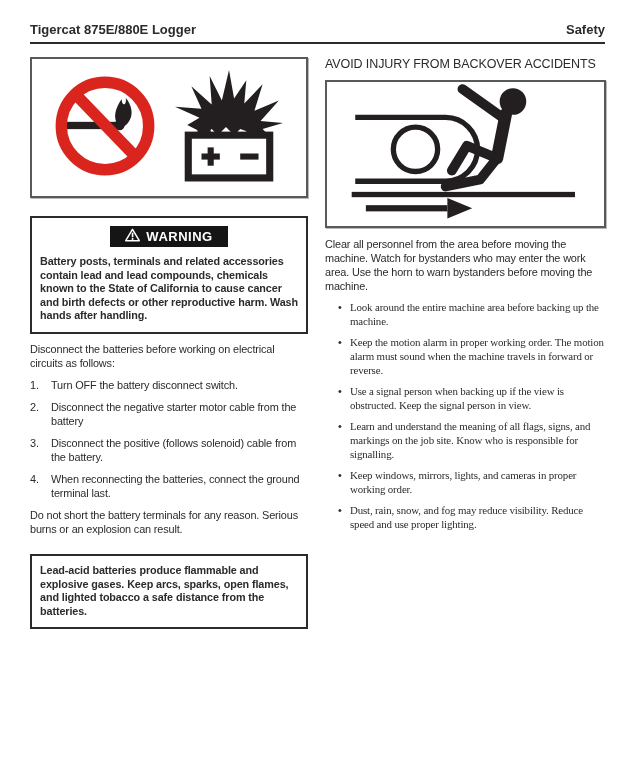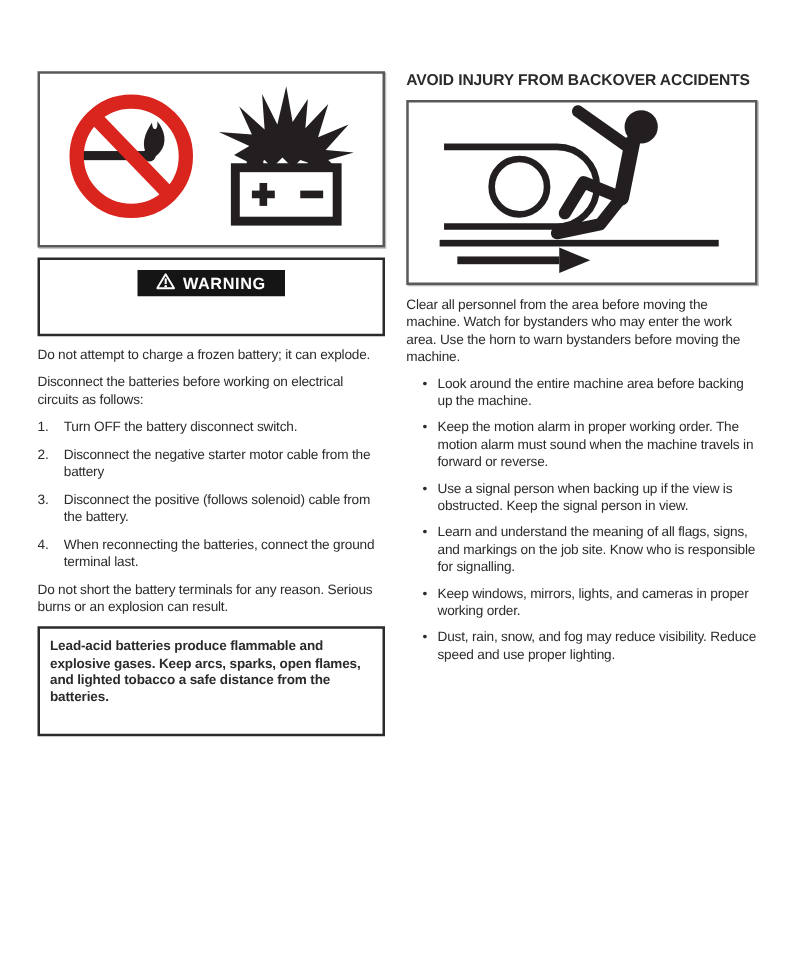--- a/index.html
+++ b/index.html
@@ -35,22 +35,22 @@
     background:#fff;
     display:flex; align-items:center; justify-content:center;
   }
   .pictobox.left-box { height:141px; gap:16px; }
   .pictobox.right-box { height:148px; margin-bottom:9px; }
 
   
   .alertbox {
     border:2px solid #2b2b2b;
     background:#fff;
-    padding:8px 8px 22px 8px;
-    margin-top:8px;
+    padding:8px 8px 9px 8px;
+    margin-top:18px;
   }
   .alert-band {
     width:118px; height:21px;
     margin:0 auto 8px auto;
     background:#151515; color:#ffffff;
     display:flex; align-items:center; justify-content:center; gap:6px;
     font-weight:bold; font-size:13px; letter-spacing:0.5px;
   }
   .alert-text {
     font-weight:bold; font-size:10.8px; line-height:13.6px; letter-spacing:-0.1px;
@@ -60,32 +60,36 @@
   
   .body-p {
     font-size:10.9px; line-height:14px; letter-spacing:-0.15px;
     margin-top:8px;
   }
   .num-row { display:flex; margin-top:8px; font-size:10.9px; line-height:14px; letter-spacing:-0.15px; }
   .num-row .num { width:21px; flex:none; }
   .num-row .ntext { flex:1; }
 
   .section-heading {
-    font-weight:bold; font-size:12.5px; line-height:15px;
+    font-weight:normal; font-size:12.5px; line-height:15px;
     margin-bottom:8px; letter-spacing:-0.1px;
   }
   .bullet-row { display:flex; margin-top:7px; padding-left:13px; font-size:10.9px; line-height:14px; letter-spacing:-0.15px; }
   .bullet-row .bmark { width:12px; flex:none; }
-  .bullet-row .btext { flex:1; }
+  .bullet-row .btext { flex:1;font-family:Liberation Serif, serif; }
 </style>
 </head>
 <body>
 
 <div class="page">
 
+  <div class="header">
+    <span>Tigercat 875E/880E Logger</span>
+    <span>Safety</span>
+  </div>
 
   <div class="columns">
 
     <div class="col-left">
 
       <div class="pictobox left-box">
         <span>
           <svg width="104" height="104" viewBox="0 0 100 100">
 
             <rect x="11" y="46" width="50" height="7" fill="#231f20"></rect>
@@ -122,23 +126,23 @@
         <div class="alert-band">
           <span>
             <svg width="15" height="14" viewBox="0 0 20 18">
               <path d="M10,1.5 L19,16.5 L1,16.5 Z" fill="none" stroke="#ffffff" stroke-width="2" stroke-linejoin="round"></path>
               <rect x="9" y="6" width="2.2" height="6" fill="#ffffff"></rect>
               <circle cx="10.1" cy="14.2" r="1.3" fill="#ffffff"></circle>
             </svg>
           </span>
           <span>WARNING</span>
         </div>
-      </div>
-
-      <p class="body-p">Do not attempt to charge a frozen battery; it can explode.</p>
+        <div class="alert-text">Battery posts, terminals and related accessories contain lead and lead compounds, chemicals known to the State of California to cause cancer and birth defects or other reproductive harm. Wash hands after handling.</div>
+      </div>
+
       <p class="body-p">Disconnect the batteries before working on electrical circuits as follows:</p>
 
       <div class="num-row">
         <span class="num">1.</span>
         <span class="ntext">Turn OFF the battery disconnect switch.</span>
       </div>
       <div class="num-row">
         <span class="num">2.</span>
         <span class="ntext">Disconnect the negative starter motor cable from the battery</span>
       </div>

